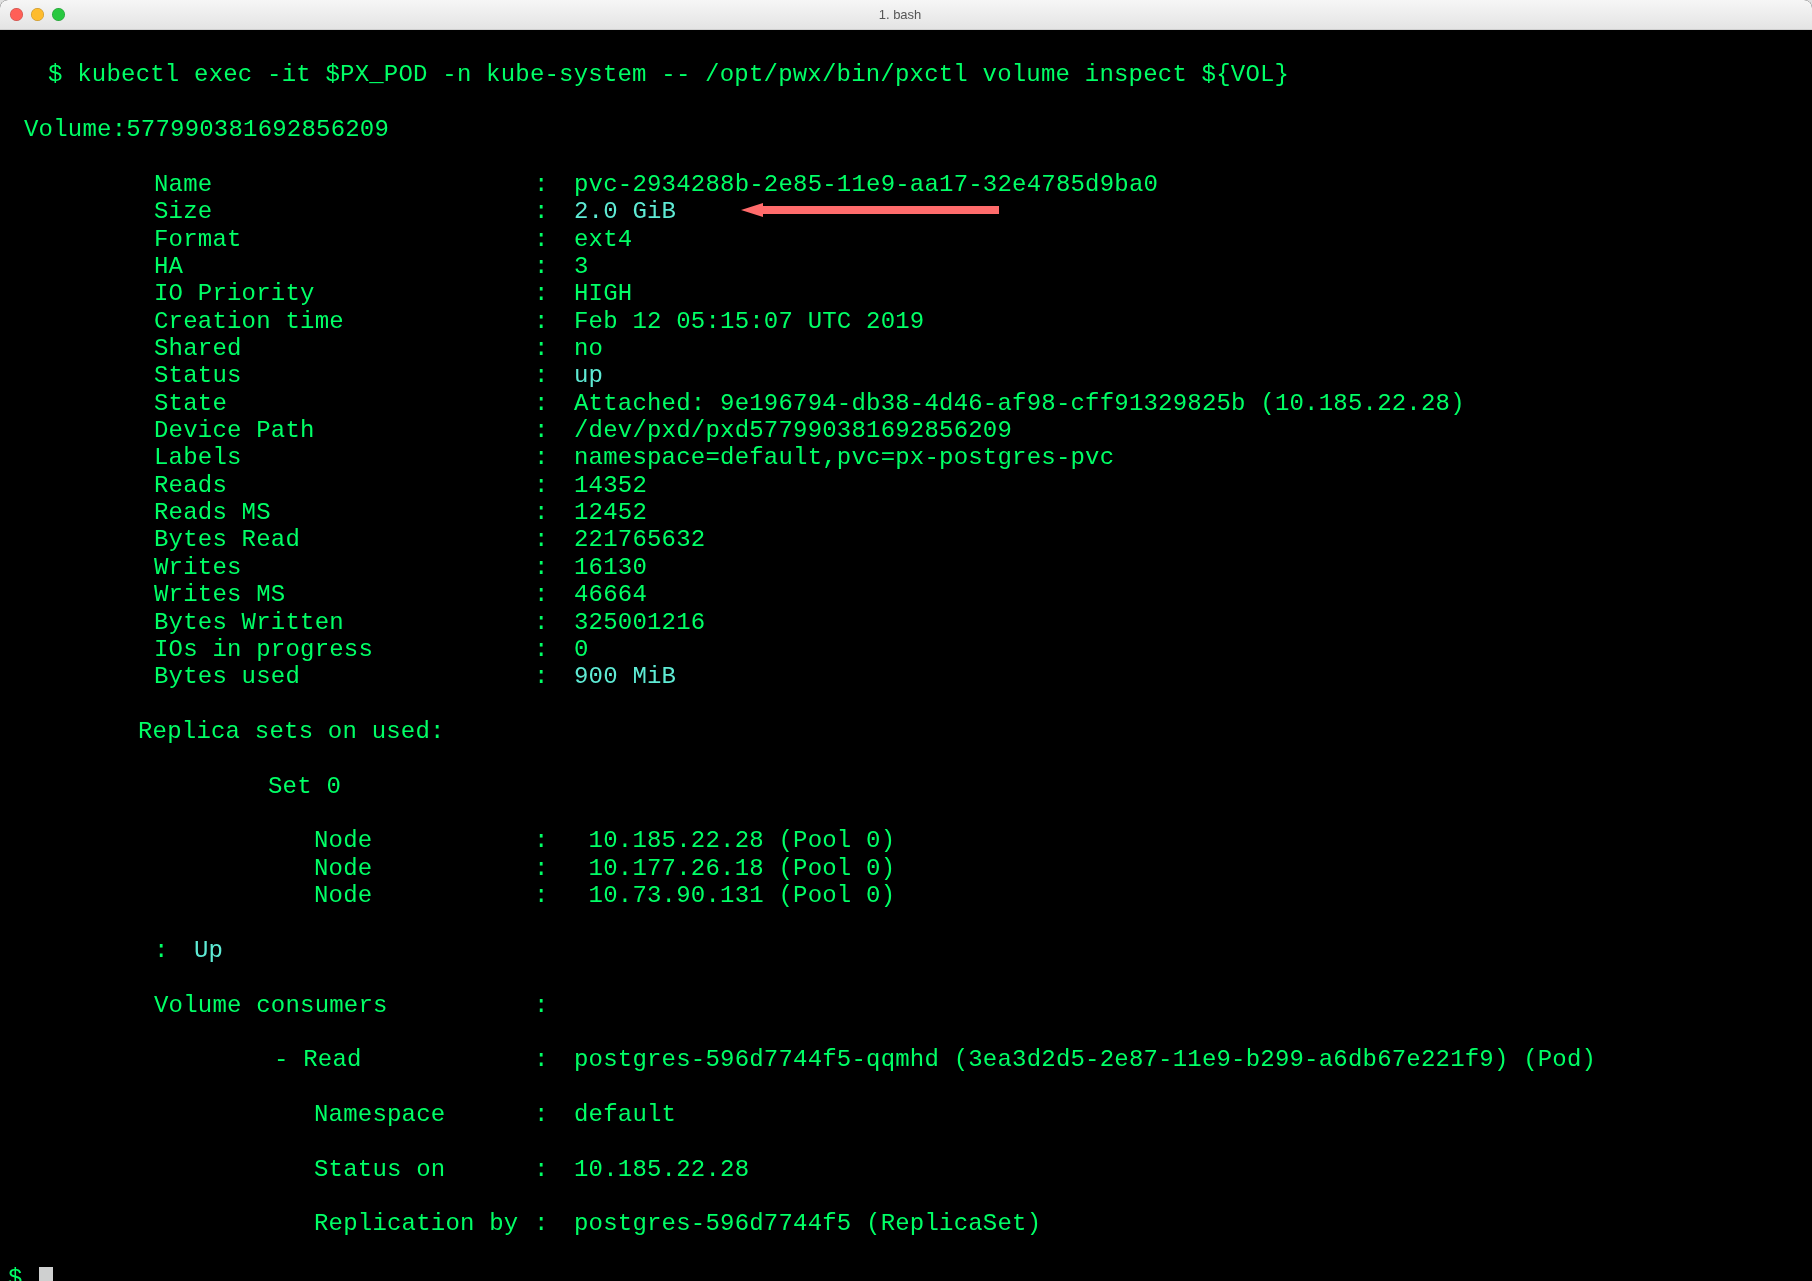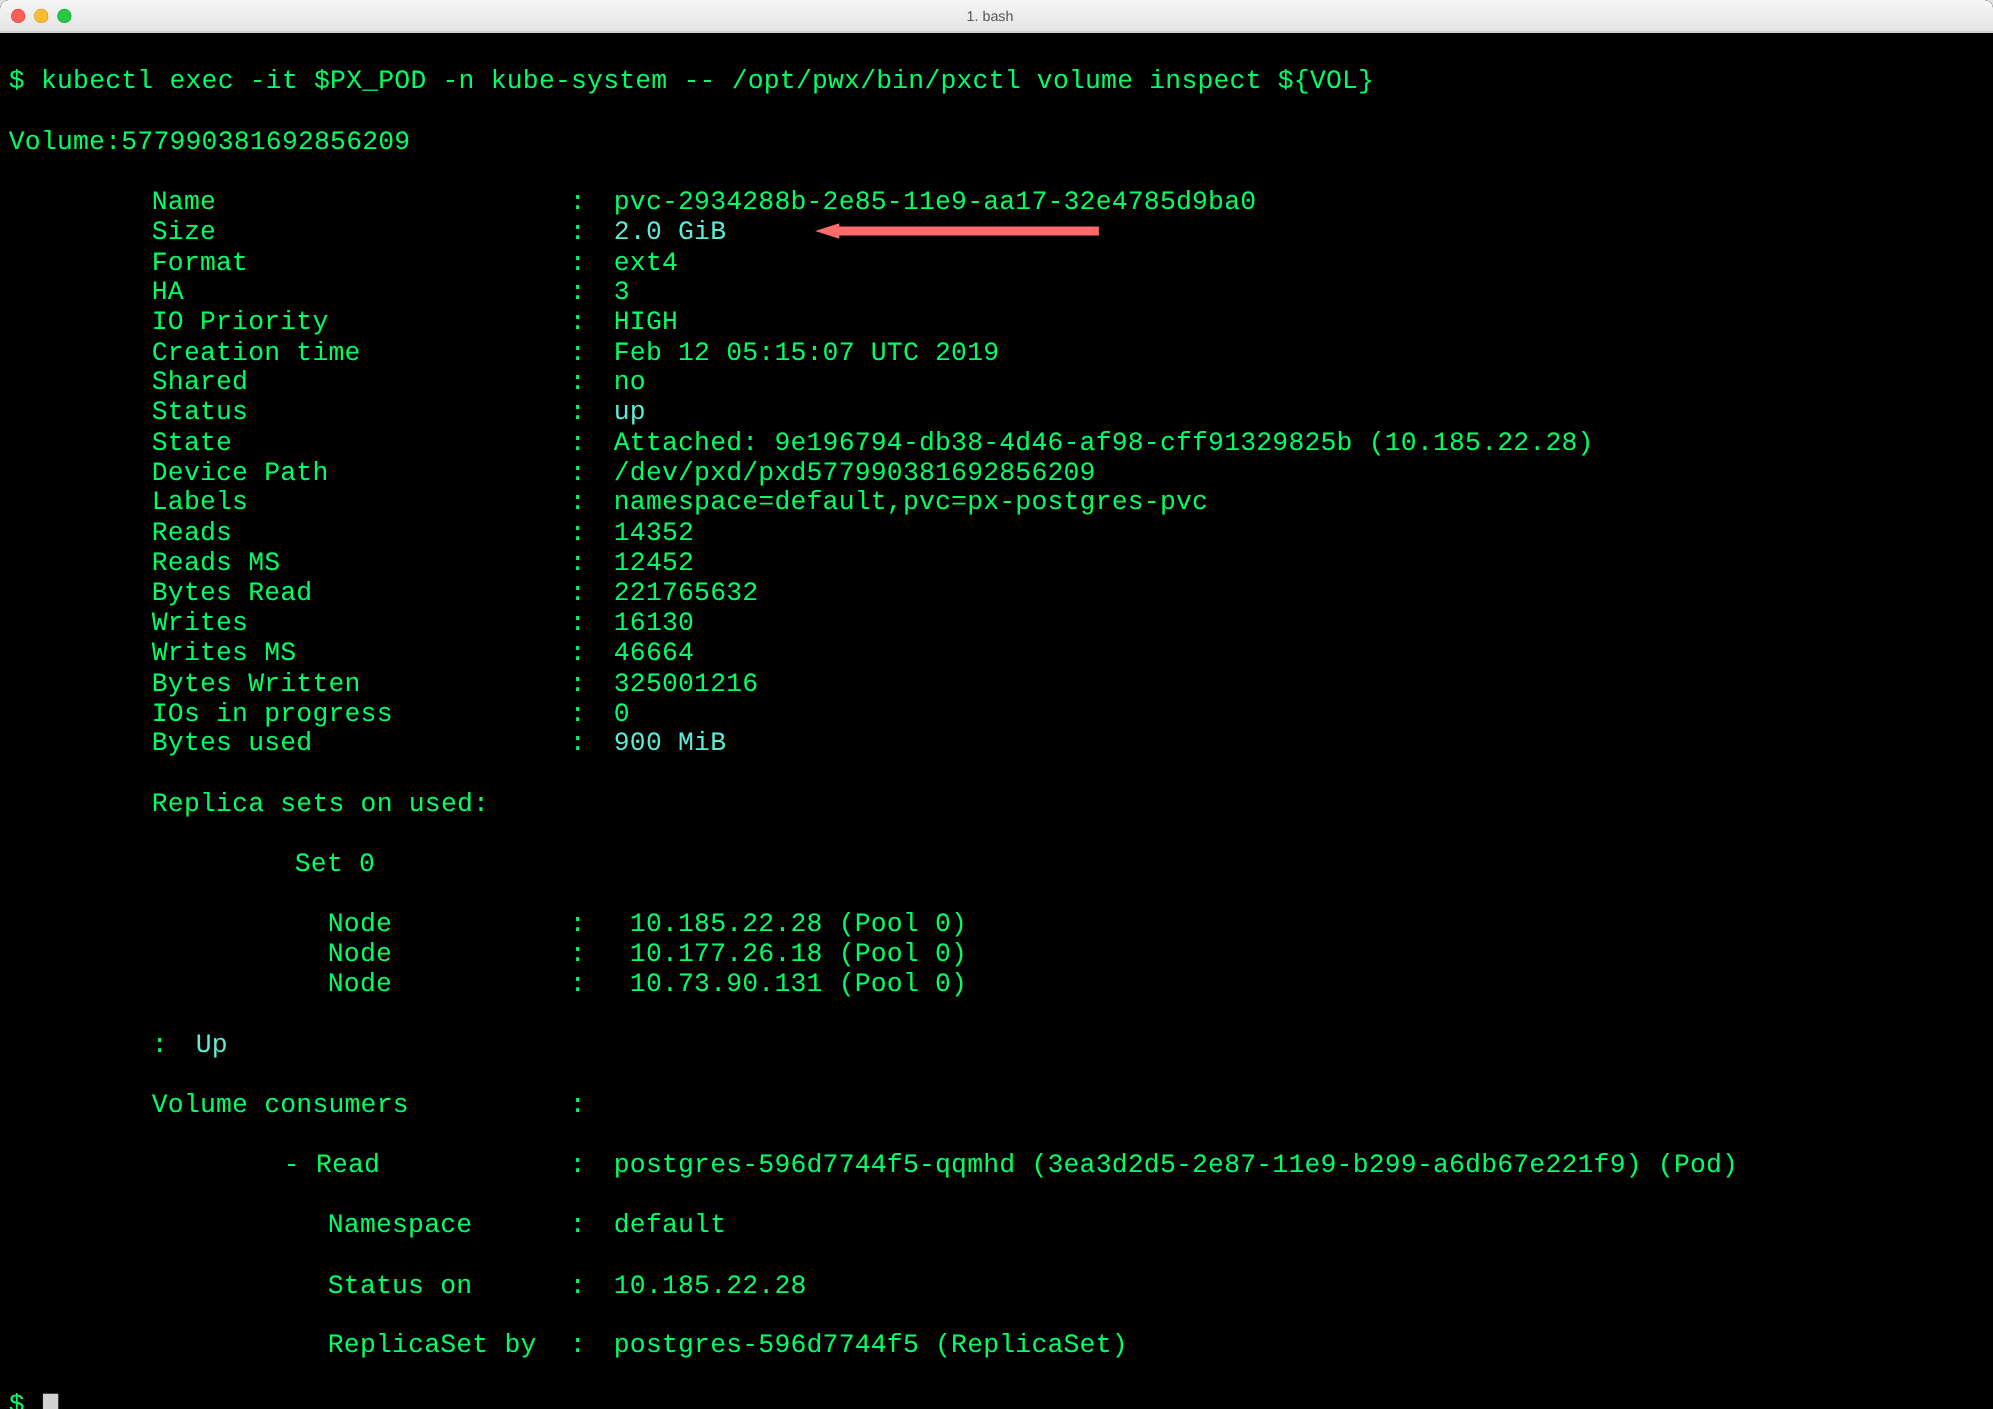--- a/index.html
+++ b/index.html
@@ -42,24 +42,24 @@
   .terminal {
     font-family: "Menlo","Consolas","Liberation Mono",monospace;
     font-size: 24px;
     line-height: 1.14;
     color: #00ff66;
     padding: 4px 8px 8px 8px;
     letter-spacing: 0.2px;
     white-space: pre;
     position: relative;
   }
-  .prompt-row { color:#00ff66; }
+  .prompt-row { color:#00ff66;margin-left:40px; }
   .dollar { color:#00ff66; }
   .bright { color:#5eead4; }
-  .row { display:flex; }
+  .row { display:flex;margin-left:16px; }
   .key { display:inline-block; width: 380px; }
   .colon { display:inline-block; width: 40px; text-align:left; }
   .indent1 { padding-left: 130px; }
   .indent2 { padding-left: 260px; }
   .indent3 { padding-left: 290px; }
   .arrow {
     position:absolute;
     top: 118px;
     left: 741px;
     width: 260px;
@@ -90,21 +90,21 @@
 <div class="row"><span>Volume</span>  <span>:</span>  <span>577990381692856209</span></div>
 <div id="fields-container"><div class="row indent1"><span class="key">Name</span><span class="colon">:</span><span>pvc-2934288b-2e85-11e9-aa17-32e4785d9ba0</span></div><div class="row indent1"><span class="key">Size</span><span class="colon">:</span><span class="bright">2.0 GiB</span></div><div class="row indent1"><span class="key">Format</span><span class="colon">:</span><span>ext4</span></div><div class="row indent1"><span class="key">HA</span><span class="colon">:</span><span>3</span></div><div class="row indent1"><span class="key">IO Priority</span><span class="colon">:</span><span>HIGH</span></div><div class="row indent1"><span class="key">Creation time</span><span class="colon">:</span><span>Feb 12 05:15:07 UTC 2019</span></div><div class="row indent1"><span class="key">Shared</span><span class="colon">:</span><span>no</span></div><div class="row indent1"><span class="key">Status</span><span class="colon">:</span><span class="bright">up</span></div><div class="row indent1"><span class="key">State</span><span class="colon">:</span><span>Attached: 9e196794-db38-4d46-af98-cff91329825b (10.185.22.28)</span></div><div class="row indent1"><span class="key">Device Path</span><span class="colon">:</span><span>/dev/pxd/pxd577990381692856209</span></div><div class="row indent1"><span class="key">Labels</span><span class="colon">:</span><span>namespace=default,pvc=px-postgres-pvc</span></div><div class="row indent1"><span class="key">Reads</span><span class="colon">:</span><span>14352</span></div><div class="row indent1"><span class="key">Reads MS</span><span class="colon">:</span><span>12452</span></div><div class="row indent1"><span class="key">Bytes Read</span><span class="colon">:</span><span>221765632</span></div><div class="row indent1"><span class="key">Writes</span><span class="colon">:</span><span>16130</span></div><div class="row indent1"><span class="key">Writes MS</span><span class="colon">:</span><span>46664</span></div><div class="row indent1"><span class="key">Bytes Written</span><span class="colon">:</span><span>325001216</span></div><div class="row indent1"><span class="key">IOs in progress</span><span class="colon">:</span><span>0</span></div><div class="row indent1"><span class="key">Bytes used</span><span class="colon">:</span><span class="bright">900 MiB</span></div></div>
 <div class="indent1">Replica sets on used:</div>
 <div class="indent2">Set 0</div>
 <div id="nodes-container"><div class="row indent3"><span style="display: inline-block; width: 220px;">Node</span><span class="colon">:</span><span> 10.185.22.28 (Pool 0)</span></div><div class="row indent3"><span style="display: inline-block; width: 220px;">Node</span><span class="colon">:</span><span> 10.177.26.18 (Pool 0)</span></div><div class="row indent3"><span style="display: inline-block; width: 220px;">Node</span><span class="colon">:</span><span> 10.73.90.131 (Pool 0)</span></div></div>
 <div class="row indent1"><span class="colon">:</span> <span class="bright">Up</span></div>
 <div class="row indent1"><span class="key">Volume consumers</span><span class="colon">:</span></div>
 <div class="row" style="padding-left:250px"><span style="display:inline-block;width:260px">- Read</span><span class="colon">:</span><span>postgres-596d7744f5-qqmhd (3ea3d2d5-2e87-11e9-b299-a6db67e221f9) (Pod)</span></div>
 <div class="row indent3"><span style="display:inline-block;width:220px">Namespace</span><span class="colon">:</span><span>default</span></div>
 <div class="row indent3"><span style="display:inline-block;width:220px">Status on</span><span class="colon">:</span><span>10.185.22.28</span></div>
-<div class="row indent3"><span style="display:inline-block;width:220px">ReplicaSet by</span><span class="colon">:</span><span>postgres-596d7744f5 (ReplicaSet)</span></div>
+<div class="row indent3"><span style="display:inline-block;width:220px">Replication by</span><span class="colon">:</span><span>postgres-596d7744f5 (ReplicaSet)</span></div>
 <div><span class="dollar">$</span> <span class="cursor"></span></div>
 
     <div class="arrow">
       <svg viewBox="0 0 260 14">
         <line x1="18" y1="7" x2="258" y2="7" stroke="var(--ac)" stroke-width="8"></line>
         <polygon points="0,7 22,0 22,14" fill="var(--ac)"></polygon>
       </svg>
     </div>
   </div>
 </div>

